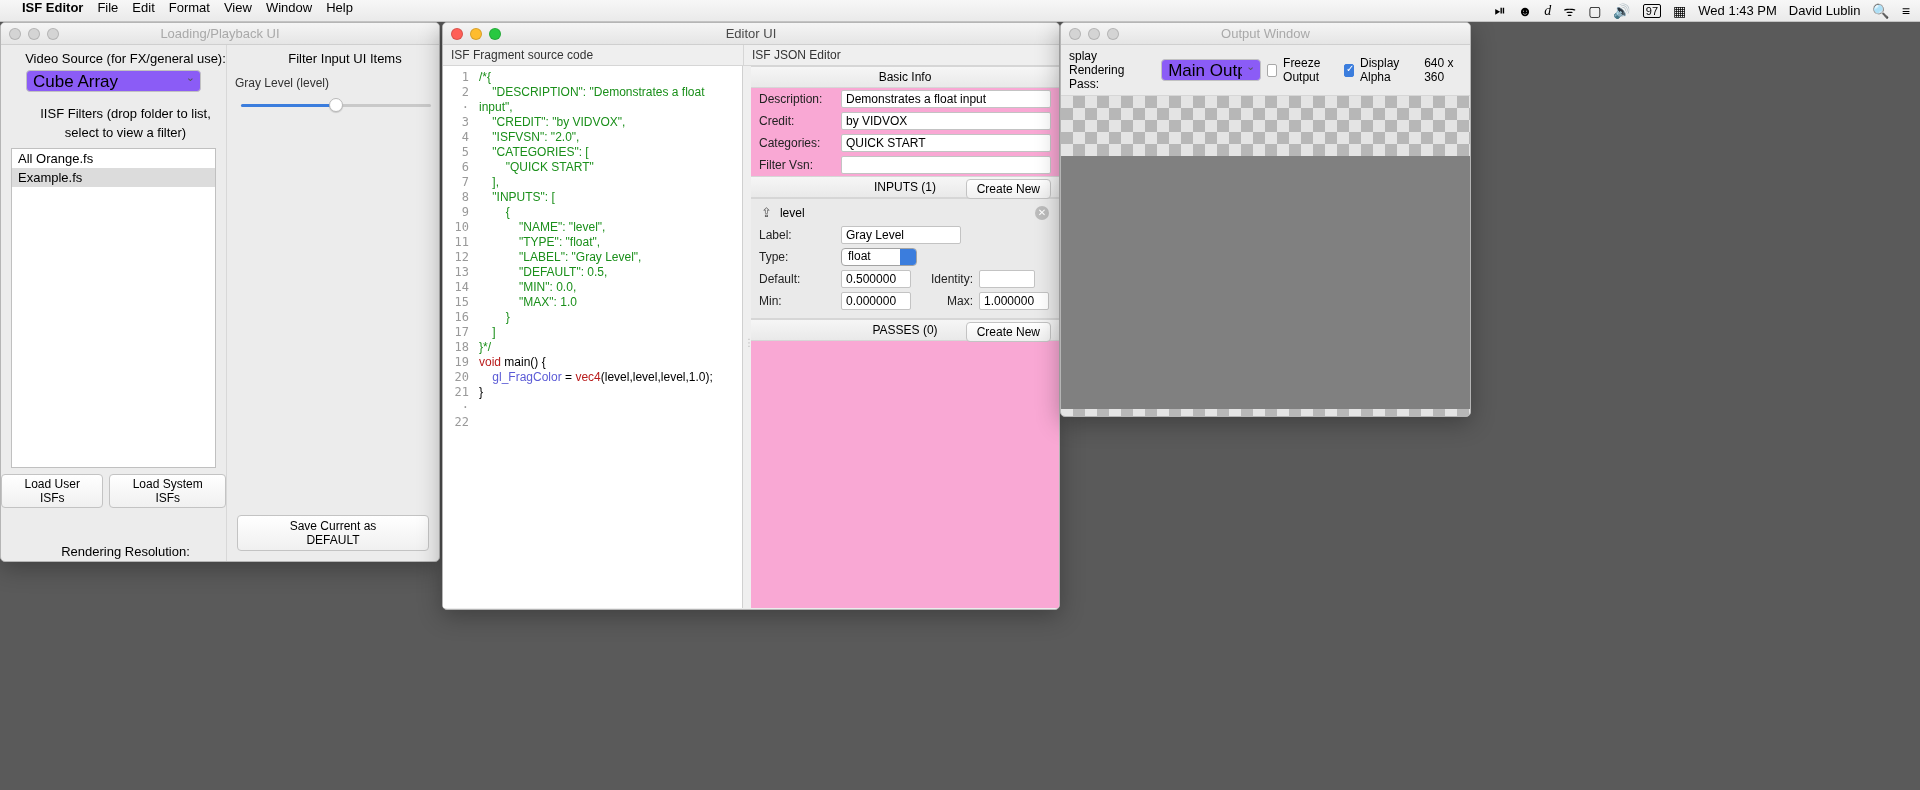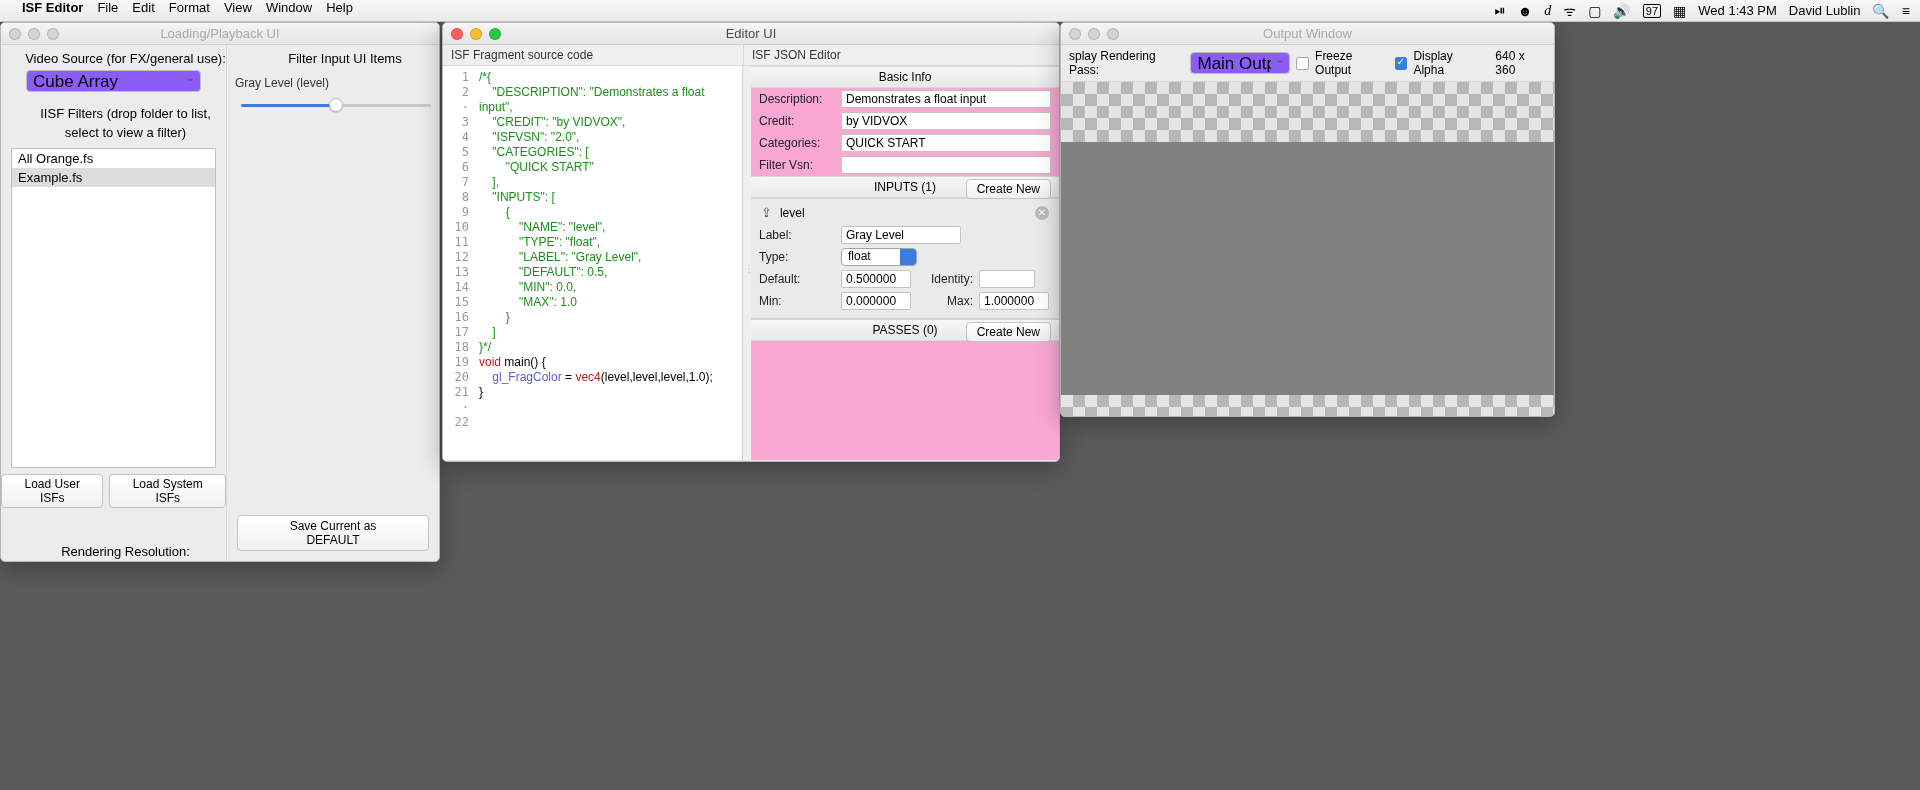--- a/index.html
+++ b/index.html
@@ -37,21 +37,21 @@
 .mac-btn { background: linear-gradient(#ffffff,#f0f0f0); border: 1px solid #c3c3c3; border-radius: 4px; padding: 2px 10px; font-size: 12px; cursor: default; }
 .row-flex { display: flex; align-items: center; gap: 6px; }
 
 
 .slider-wrap { position: relative; width: 190px; height: 18px; margin: 6px 0 0 6px; }
 .slider-track { position: absolute; top: 8px; left: 0; right: 0; height: 3px; background: #c9c9c9; border-radius: 2px; }
 .slider-fill { position: absolute; top: 8px; left: 0; width: 50%; height: 3px; background: #3b7ddd; border-radius: 2px; }
 .slider-thumb { position: absolute; top: 2px; left: calc(50% - 7px); width: 14px; height: 14px; background: #fff; border: 1px solid #b9b9b9; border-radius: 50%; box-shadow: 0 1px 1px rgba(0,0,0,0.15);}
 
 
-#win-editor { left: 442px; top: 22px; width: 618px; height: 440px; }
+#win-editor { left: 442px; top: 22px; width: 618px; height: 588px; }
 .subheader { background: #efefef; display: flex; border-bottom: 1px solid #d6d6d6; }
 .subheader .half { flex: 0 0 auto; padding: 3px 8px; font-size: 12px; color: #333; }
 .editor-body { display: flex; height: calc(100% - 22px - 22px); }
 .code-pane { width: 300px; border-right: 1px solid #d0d0d0; background: #fff; display: flex; overflow: hidden; }
 .gutter { width: 32px; background: #fff; text-align: right; padding: 4px 6px 0 0; color: #999; font-family: Menlo, monospace; font-size: 12px; line-height: 15px; }
 .code { flex: 1; padding: 4px 4px 0 4px; font-family: Menlo, monospace; font-size: 12px; line-height: 15px; white-space: pre-wrap; word-break: break-word; }
 .c-comment { color: #1a8f1a; }
 .c-kw { color: #b91c1c; }
 .c-fn { color: #5b5bd6; }
 
@@ -66,21 +66,21 @@
 .inp-sm { width: 70px !important; flex: none !important; }
 .create-btn { position: absolute; right: 8px; top: 2px; }
 .input-block { background: #eaeaea; border-top: 1px solid #d6d6d6; border-bottom: 1px solid #d6d6d6; padding: 4px 0 6px; }
 .input-title { display: flex; align-items: center; padding: 2px 10px 4px; font-size: 12px; position: relative; }
 .input-title .export-ico { margin-right: 8px; color:#555; font-size:13px;}
 .input-title .del-ico { margin-left: auto; width:14px; height:14px; border-radius:50%; background:#bcbcbc; color:#fff; font-size:10px; display:flex;align-items:center;justify-content:center;}
 .blue-sel { display:inline-block; border:1px solid #a3a3a3; border-radius:4px; height:18px; background:#fff; font-size:12px; position:relative; padding:0 18px 0 6px;}
 .blue-sel::after{content:"";position:absolute;right:0;top:0;bottom:0;width:16px;background:#3b7ddd;border-radius:0 3px 3px 0;}
 
 
-#win-output { left: 1060px; top: 22px; width: 495px; height: 395px; }
+#win-output { left: 1060px; top: 22px; width: 411px; height: 395px; }
 .out-toolbar { display: flex; align-items: center; gap: 6px; padding: 4px 8px; font-size: 12px; background:#ececec; border-bottom:1px solid #d6d6d6;}
 .out-toolbar .spacer { flex: 1; }
 .out-canvas { position: relative; height: calc(100% - 22px - 28px); background: #808080; }
 .checker { background-image: linear-gradient(45deg,#b7b7b7 25%,transparent 25%),linear-gradient(-45deg,#b7b7b7 25%,transparent 25%),linear-gradient(45deg,transparent 75%,#b7b7b7 75%),linear-gradient(-45deg,transparent 75%,#b7b7b7 75%); background-size: 24px 24px; background-position: 0 0,0 12px,12px -12px,-12px 0; background-color:#e4e4e4;}
 .chk { appearance:none; width:13px;height:13px;border:1px solid #a8a8a8;border-radius:2px;background:#fff;display:inline-block;vertical-align:middle;position:relative;}
 .chk:checked{background:#3b7ddd;border-color:#3b7ddd;}
 .chk:checked::after{content:"✓";color:#fff;font-size:10px;position:absolute;left:1px;top:-2px;}
 </style>
 </head>
 <body>

